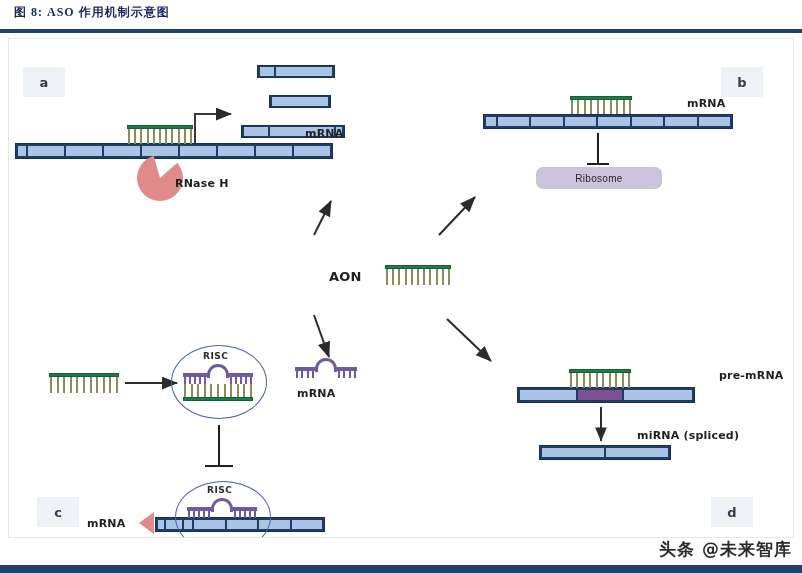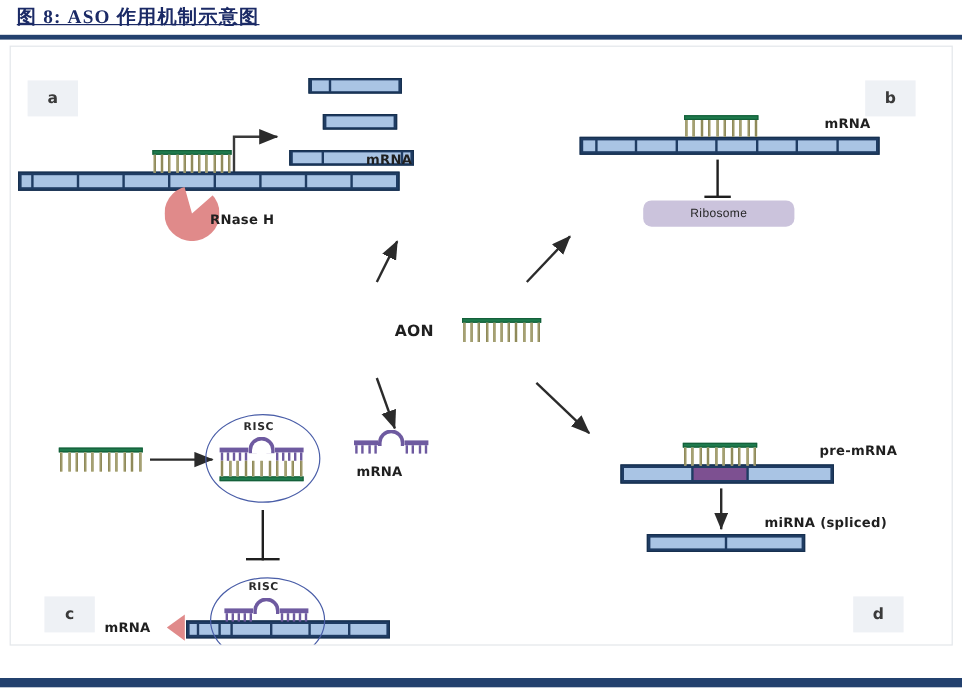--- a/index.html
+++ b/index.html
@@ -10,22 +10,22 @@
     overflow:hidden;
     position:relative;
   }
   .page{position:relative;width:802px;height:573px;background:#fff;}
 
   
   .title-bar{position:absolute;left:0;top:0;width:802px;height:34px;}
   .title-text{
     position:absolute;left:14px;top:4px;
     font-family:"Liberation Serif",serif;
-    font-size:16px;font-weight:bold;color:#1b2a66;
-    letter-spacing:1px;white-space:nowrap;text-decoration:underline;
+    font-size:12px;font-weight:bold;color:#1b2a66;
+    letter-spacing:1px;white-space:nowrap;
   }
   .title-rule{position:absolute;left:0;top:29px;width:802px;height:4px;background:#23416e;}
 
   
   .figure{
     position:absolute;left:8px;top:38px;
     width:786px;height:500px;
     background:#ffffff;
     border:1px solid #e3e6ea;
     box-sizing:border-box;
@@ -403,21 +403,21 @@
         </div>
     </div>
 
     <div class="panel-badge" style="left:702px;top:458px;">d</div>
 
     <div class="rna" style="left:508px;top:348px;width:178px;height:16px;">
       <div class="seg" style="flex:0 0 56px;"></div>
       <div class="seg purple" style="flex:0 0 44px;"></div>
       <div class="seg"></div>
     </div>
-    <div class="lbl" style="left:650px;top:330px;padding-left:24px;">pre-mRNA</div>
+    <div class="lbl" style="left:686px;top:330px;padding-left:24px;">pre-mRNA</div>
 
     <div class="aso" style="left:560px;top:330px;width:62px;height:19px;">
       <div class="bar"></div>
       <div class="teeth">
           <i></i>
           <i></i>
           <i></i>
           <i></i>
           <i></i>
           <i></i>
@@ -429,15 +429,16 @@
     </div>
 
     <div class="rna" style="left:530px;top:406px;width:132px;height:15px;">
       <div class="seg"></div>
         <div class="seg"></div>
     </div>
     <div class="lbl" style="left:628px;top:390px;">miRNA (spliced)</div>
 
   </div>
 
+  <div class="watermark">头条 @未来智库</div>
   <div class="bottom-rule"></div>
 
 </div>
 
 </body></html>

